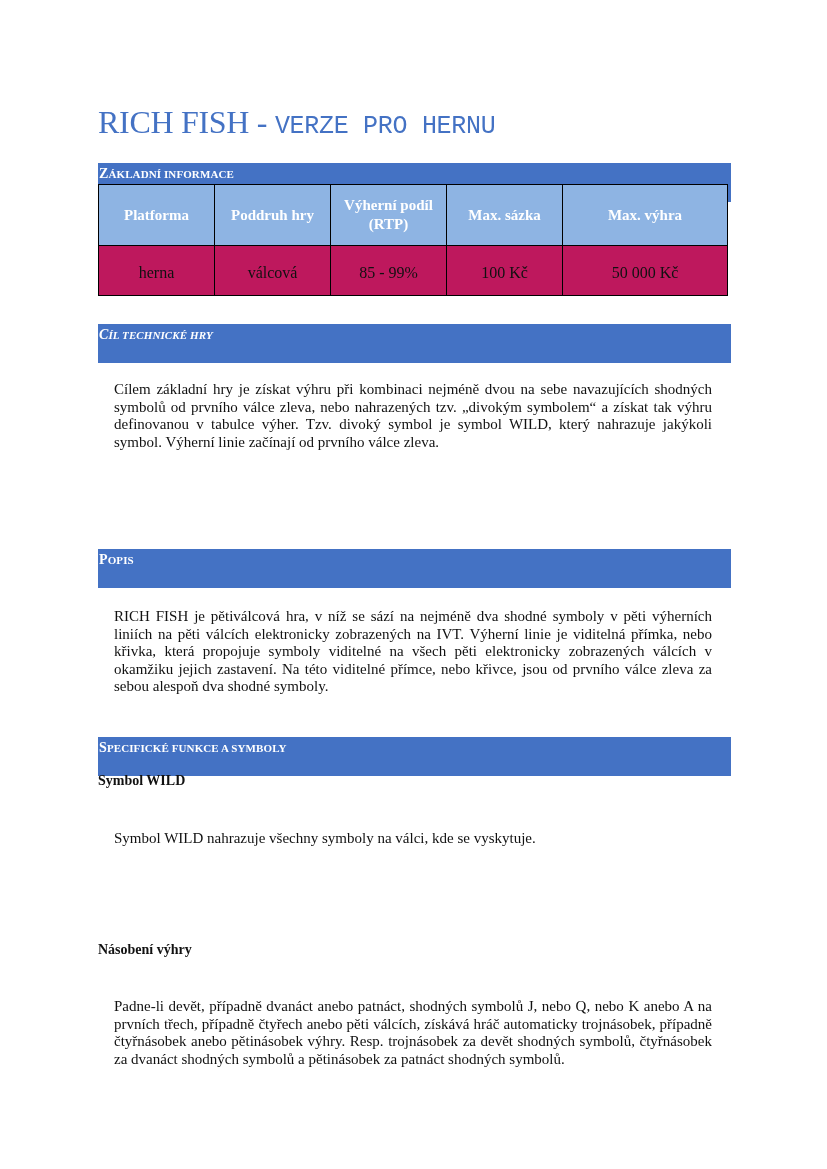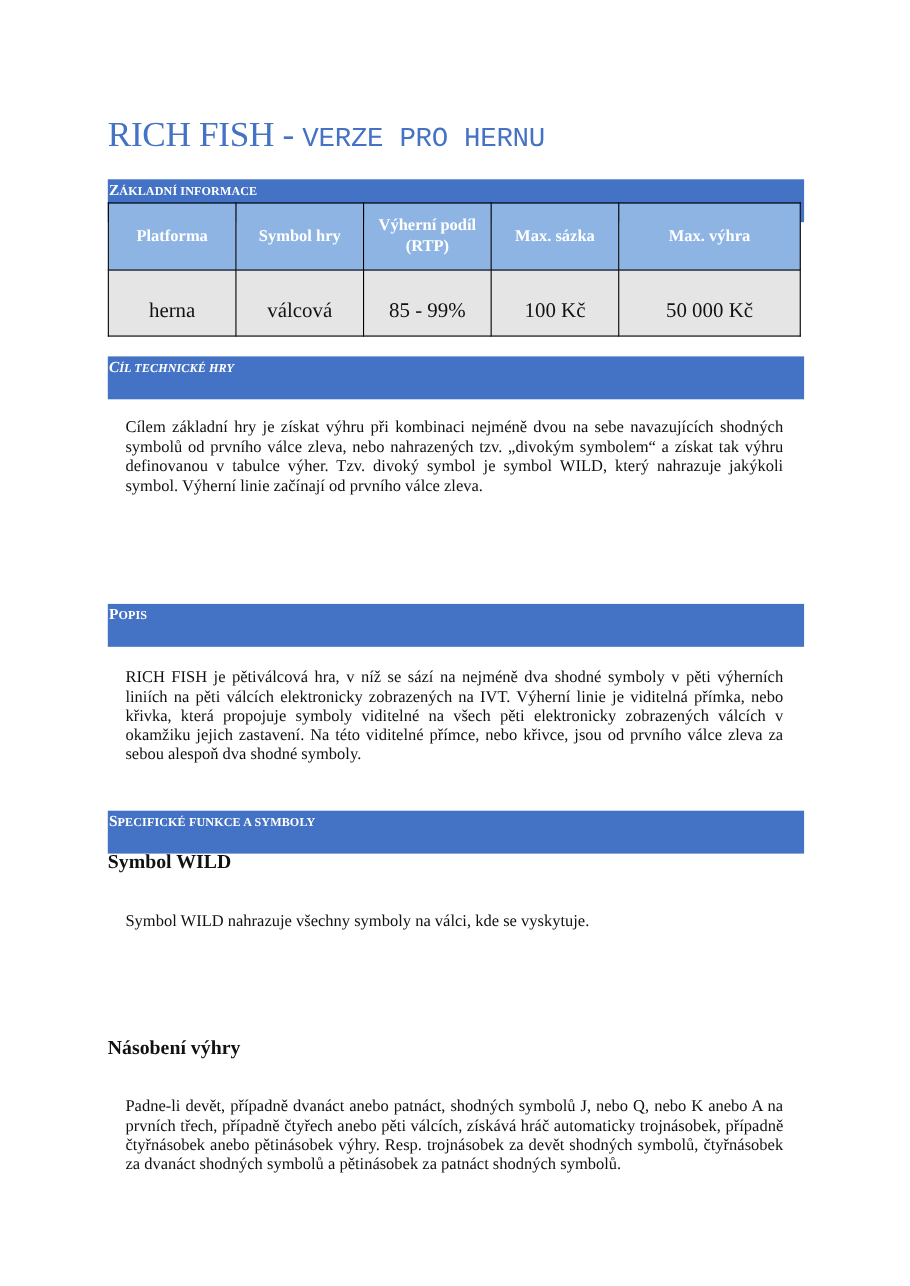--- a/index.html
+++ b/index.html
@@ -11,44 +11,44 @@
   .title .big { font-size: 32px; }
   .title .small { font-size: 25px; font-family: Liberation Mono, monospace; }
   .bar { position: absolute; left: 0; width: 633px; height: 39px; background: #4472c4;
          color: #fff; font-weight: bold; font-size: 11px; line-height: 21px;
          padding-left: 1px; box-sizing: border-box; letter-spacing: 0.1px; }
   .bar .cap { font-size: 14px; }
   table.info { position: absolute; left: 0; top: 184px; width: 630px; border-collapse: collapse; }
   table.info th, table.info td { border: 1.5px solid #000; text-align: center; }
   table.info th { background: #8eb4e3; color: #fff; font-weight: bold; font-size: 15px;
                   height: 60px; line-height: 19px; padding: 0 4px; vertical-align: middle; }
-  table.info td { background: #e5e5e5; font-size: 19px; height: 42px; padding-top: 16px; vertical-align: middle; }
+  table.info td { background: #be185d; font-size: 16px; height: 42px; padding-top: 6px; vertical-align: middle; }
   .para { position: absolute; left: 0; width: 630px; font-size: 15px; line-height: 17.5px;
           text-align: justify; }
   .para p { margin: 16px; }
-  .subhead { position: absolute; left: 0; font-size: 18px; font-weight: bold; }
+  .subhead { position: absolute; left: 0; font-size: 14px; font-weight: bold; }
 </style>
 </head>
 <body>
 
 <div class="page">
 
   <div class="title">
     <span class="big">RICH FISH - </span><span class="small">VERZE PRO HERNU</span>
   </div>
 
   <div class="bar" style="top:163px;">
     <span class="cap">Z</span><span>ÁKLADNÍ INFORMACE</span>
   </div>
 
   <table class="info">
     <thead>
       <tr>
         <th style="width:107px">Platforma</th>
-        <th style="width:107px">Symbol hry</th>
+        <th style="width:107px">Poddruh hry</th>
         <th style="width:107px">Výherní podíl (RTP)</th>
         <th style="width:107px">Max. sázka</th>
         <th>Max. výhra</th>
       </tr>
     </thead>
     <tbody>
       <tr>
         <td>herna</td>
         <td>válcová</td>
         <td>85 - 99%</td>

